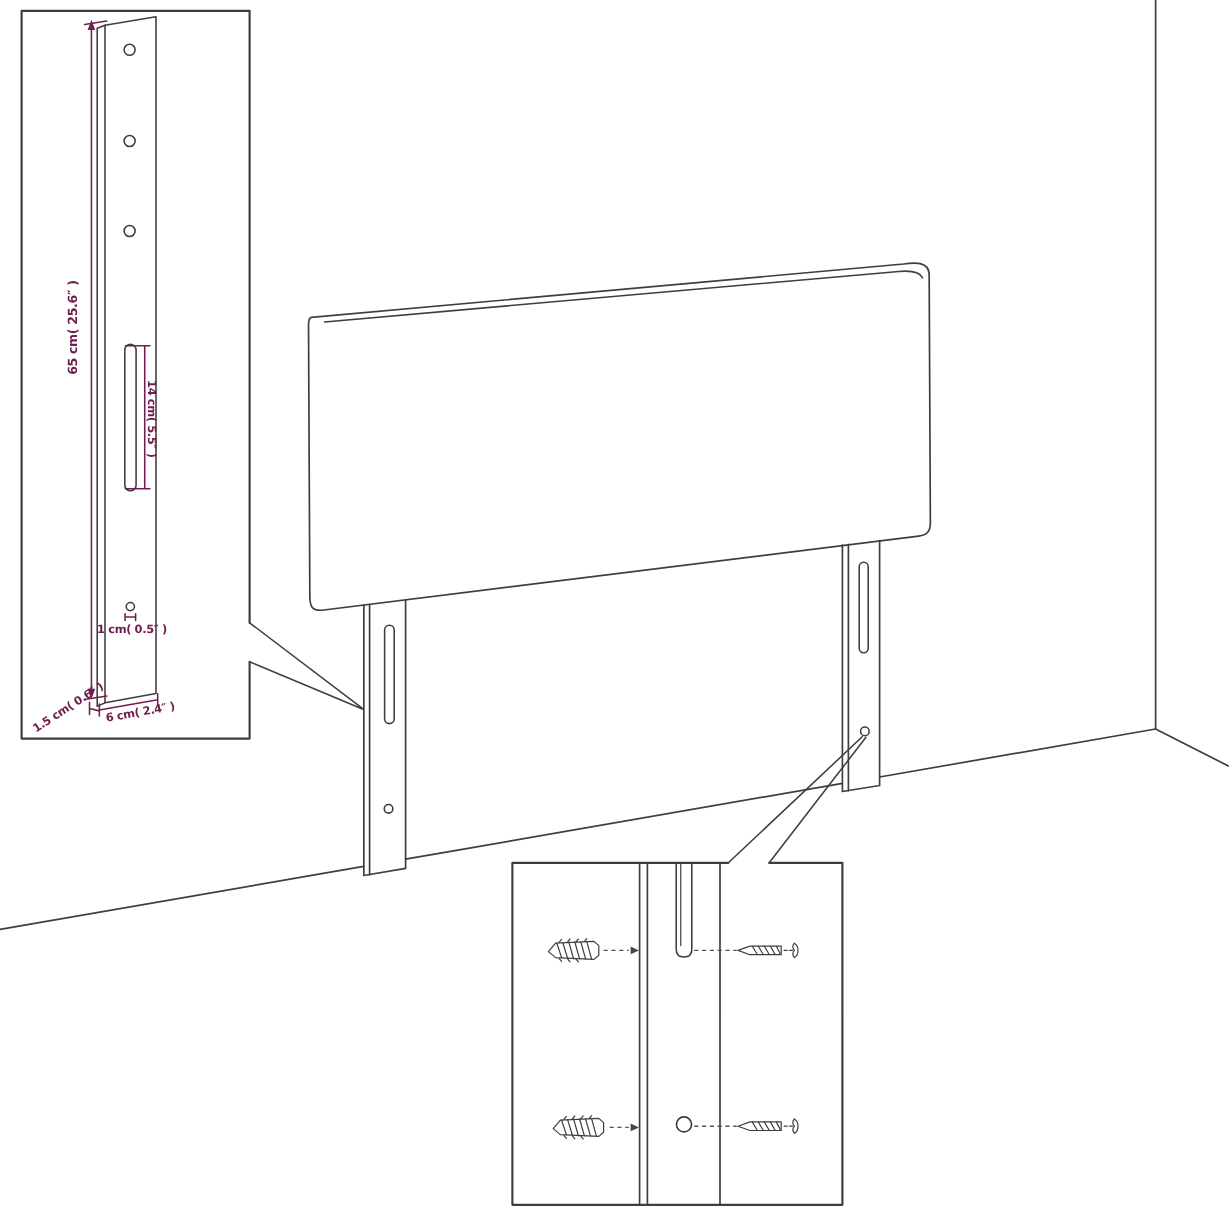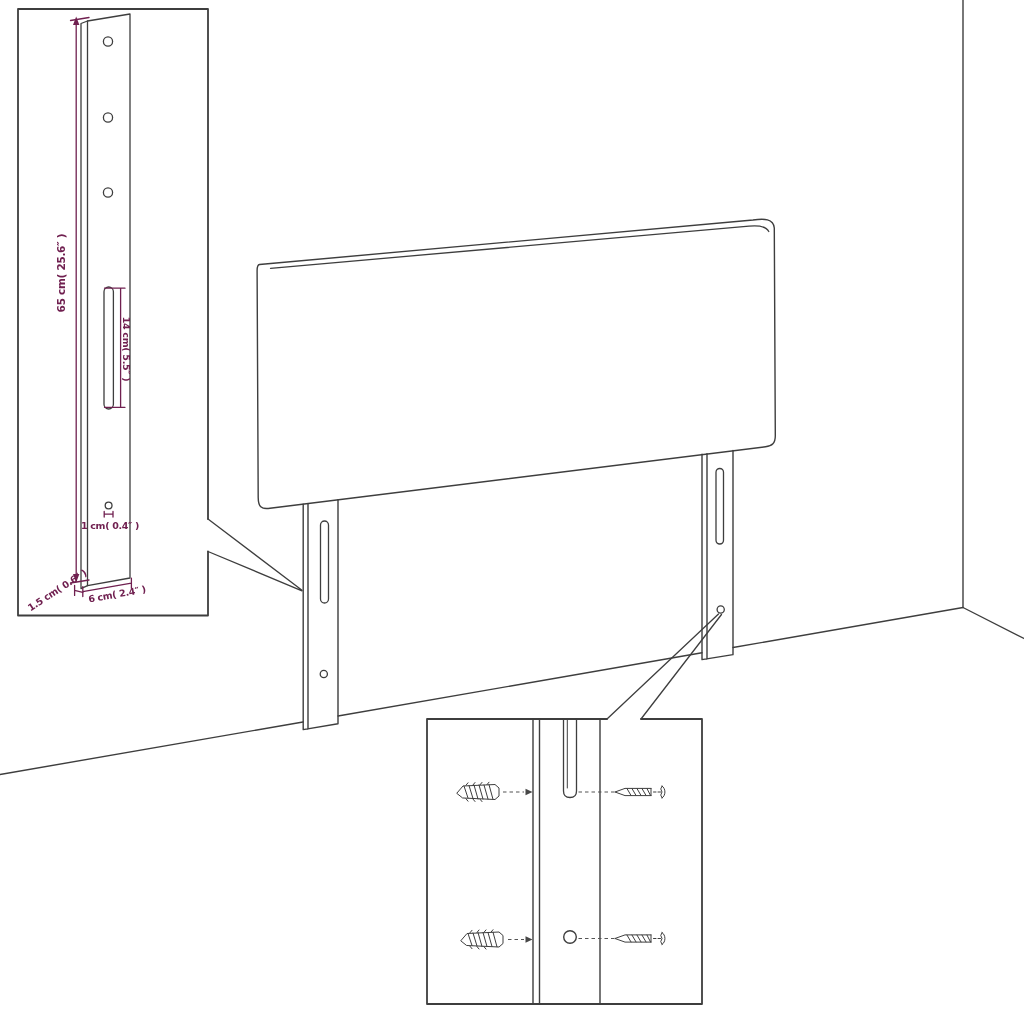--- a/index.html
+++ b/index.html
@@ -127,19 +127,19 @@
       <path class="dash" d="M578.5,938.5 H614"></path>
       <use href="#screw" transform="translate(615,938.5)"></use>
     </g>
   </g>
 </svg>
 
 <div class="dim-label" style="left:61px;top:273px;--rot:-90deg;font-size:10.5px;">65 cm( 25.6″ )</div>
 
 <div class="dim-label" style="left:126px;top:349px;--rot:90deg;font-size:9.5px;">14 cm( 5.5″ )</div>
 
-<div class="dim-label" style="left:110px;top:525px;font-size:9.5px;">1 cm( 0.4″ )</div>
+<div class="dim-label" style="left:110px;top:525px;font-size:9.5px;">1 cm( 0.5″ )</div>
 
 <div class="dim-label" style="left:57px;top:590px;--rot:-33deg;font-size:9.5px;">1.5 cm( 0.6″ )</div>
 
 <div class="dim-label" style="left:117px;top:594px;--rot:-10deg;font-size:9.5px;">6 cm( 2.4″ )</div>
 
 </div>
 
 </body></html>

